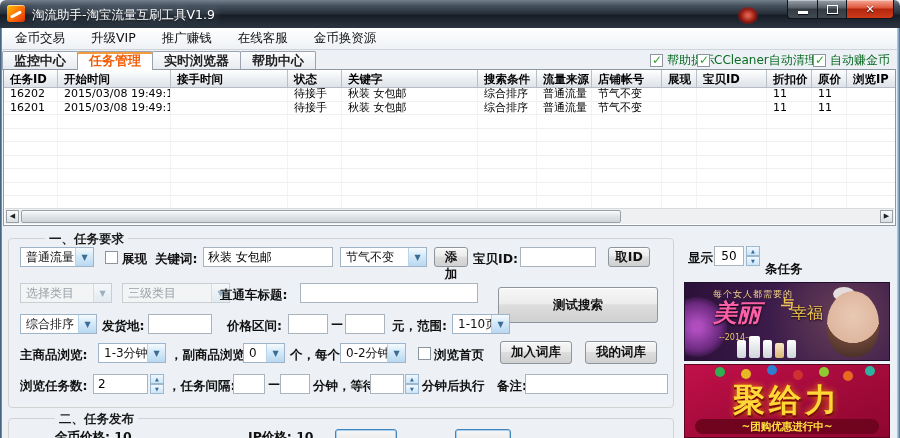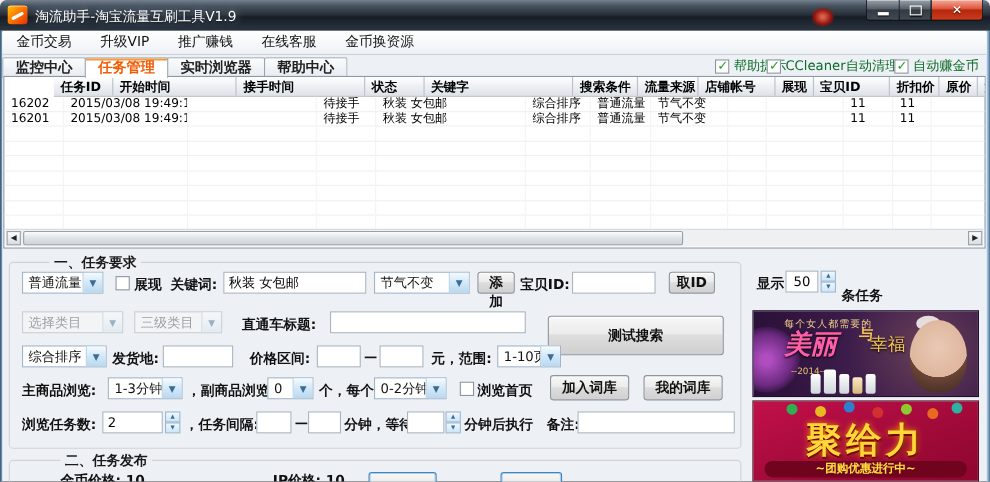--- a/index.html
+++ b/index.html
@@ -46,21 +46,21 @@
     background:linear-gradient(#fbfcfd,#e6eaef);border-radius:2px 2px 0 0;white-space:nowrap;}
   .tab.active{background:#fff;color:#f25c05;z-index:2;box-shadow:inset 0 2px 0 #f59b3c;}
   .opt{position:absolute;top:2px;display:flex;align-items:center;font-size:12px;color:#0b6b23;white-space:nowrap;}
   .cb{width:13px;height:13px;background:#fff;border:1px solid #8b95a0;box-sizing:border-box;position:relative;display:inline-block;}
   .cb.checked::after{content:"✓";position:absolute;left:1px;top:-2px;color:#2ca02c;font-size:12px;font-weight:bold;}
   .optlbl{margin-left:4px;}
 
   
   .grid{position:absolute;left:3px;top:69px;width:893px;height:157px;background:#fff;border:1px solid #8d98a5;box-sizing:border-box;}
   .ghead{display:flex;height:17px;background:linear-gradient(#ffffff,#ebeef2 55%,#dfe3e9);
-    border-bottom:1px solid #b5bcc4;font-size:11.5px;font-weight:bold;color:#000;margin-left:45px;}
+    border-bottom:1px solid #b5bcc4;font-size:11.5px;font-weight:bold;color:#000;}
   .hc{box-sizing:border-box;border-right:1px solid #b9c0c8;padding:2px 0 0 6px;white-space:nowrap;overflow:hidden;}
   .grow{display:flex;height:12.5px;line-height:12.5px;font-size:11px;color:#000;border-bottom:1px solid #f0f0f0;}
   .bc{box-sizing:border-box;border-right:1px solid #f3f3f3;padding-left:6px;white-space:nowrap;overflow:hidden;}
   .c0{width:54px}.c1{width:113px}.c2{width:117px}.c3{width:54px}.c4{width:136px}.c5{width:59px}
   .c6{width:55px}.c7{width:70px}.c8{width:35px}.c9{width:70px}.c10{width:45px}.c11{width:35px}.c12{flex:1;border-right:none;}
   .hscroll{position:absolute;left:1px;right:1px;bottom:1px;height:15px;background:#eef0f2;border-top:1px solid #d8dadc;}
   .sb-btn{position:absolute;top:1px;width:13px;height:13px;border:1px solid #98a0a8;box-sizing:border-box;
     background:linear-gradient(#fdfdfd,#d9dde1);font-size:7px;line-height:11px;text-align:center;color:#222;}
   .sb-thumb{position:absolute;left:16px;top:1px;width:600px;height:13px;border:1px solid #98a0a8;box-sizing:border-box;
     background:linear-gradient(#fafbfc,#dfe3e7 50%,#cfd4d9);border-radius:2px;}
@@ -354,21 +354,21 @@
     </div>
   <button class="btn" style="left:434px;top:247px;width:34px;height:20px;">添加</button>
   <span class="lbl" style="left:473px;top:251px;">宝贝ID:</span>
   <input class="tb" style="left: 520px; top: 247px; width: 76px;" value="">
   <button class="btn" style="left:608px;top:247px;width:42px;height:20px;">取ID</button>
 
   <div class="combo disabled" style="left:20px;top:283px;width:92px;">
     <span class="txt">选择类目</span>
     <span class="arrow">▼</span>
     </div>
-  <div class="combo disabled" style="left:122px;top:283px;width:80px;">
+  <div class="combo disabled" style="left:122px;top:283px;width:108px;">
     <span class="txt">三级类目</span>
     <span class="arrow">▼</span>
     </div>
   <span class="lbl" style="left:220px;top:287px;">直通车标题:</span>
   <input class="tb" style="left: 300px; top: 283px; width: 178px;" value="">
   <button class="btn" style="left:498px;top:287px;width:160px;height:36px;">测试搜索</button>
 
   <div class="combo" style="left:20px;top:314px;width:77px;">
     <span class="txt">综合排序</span>
     <span class="arrow">▼</span>

